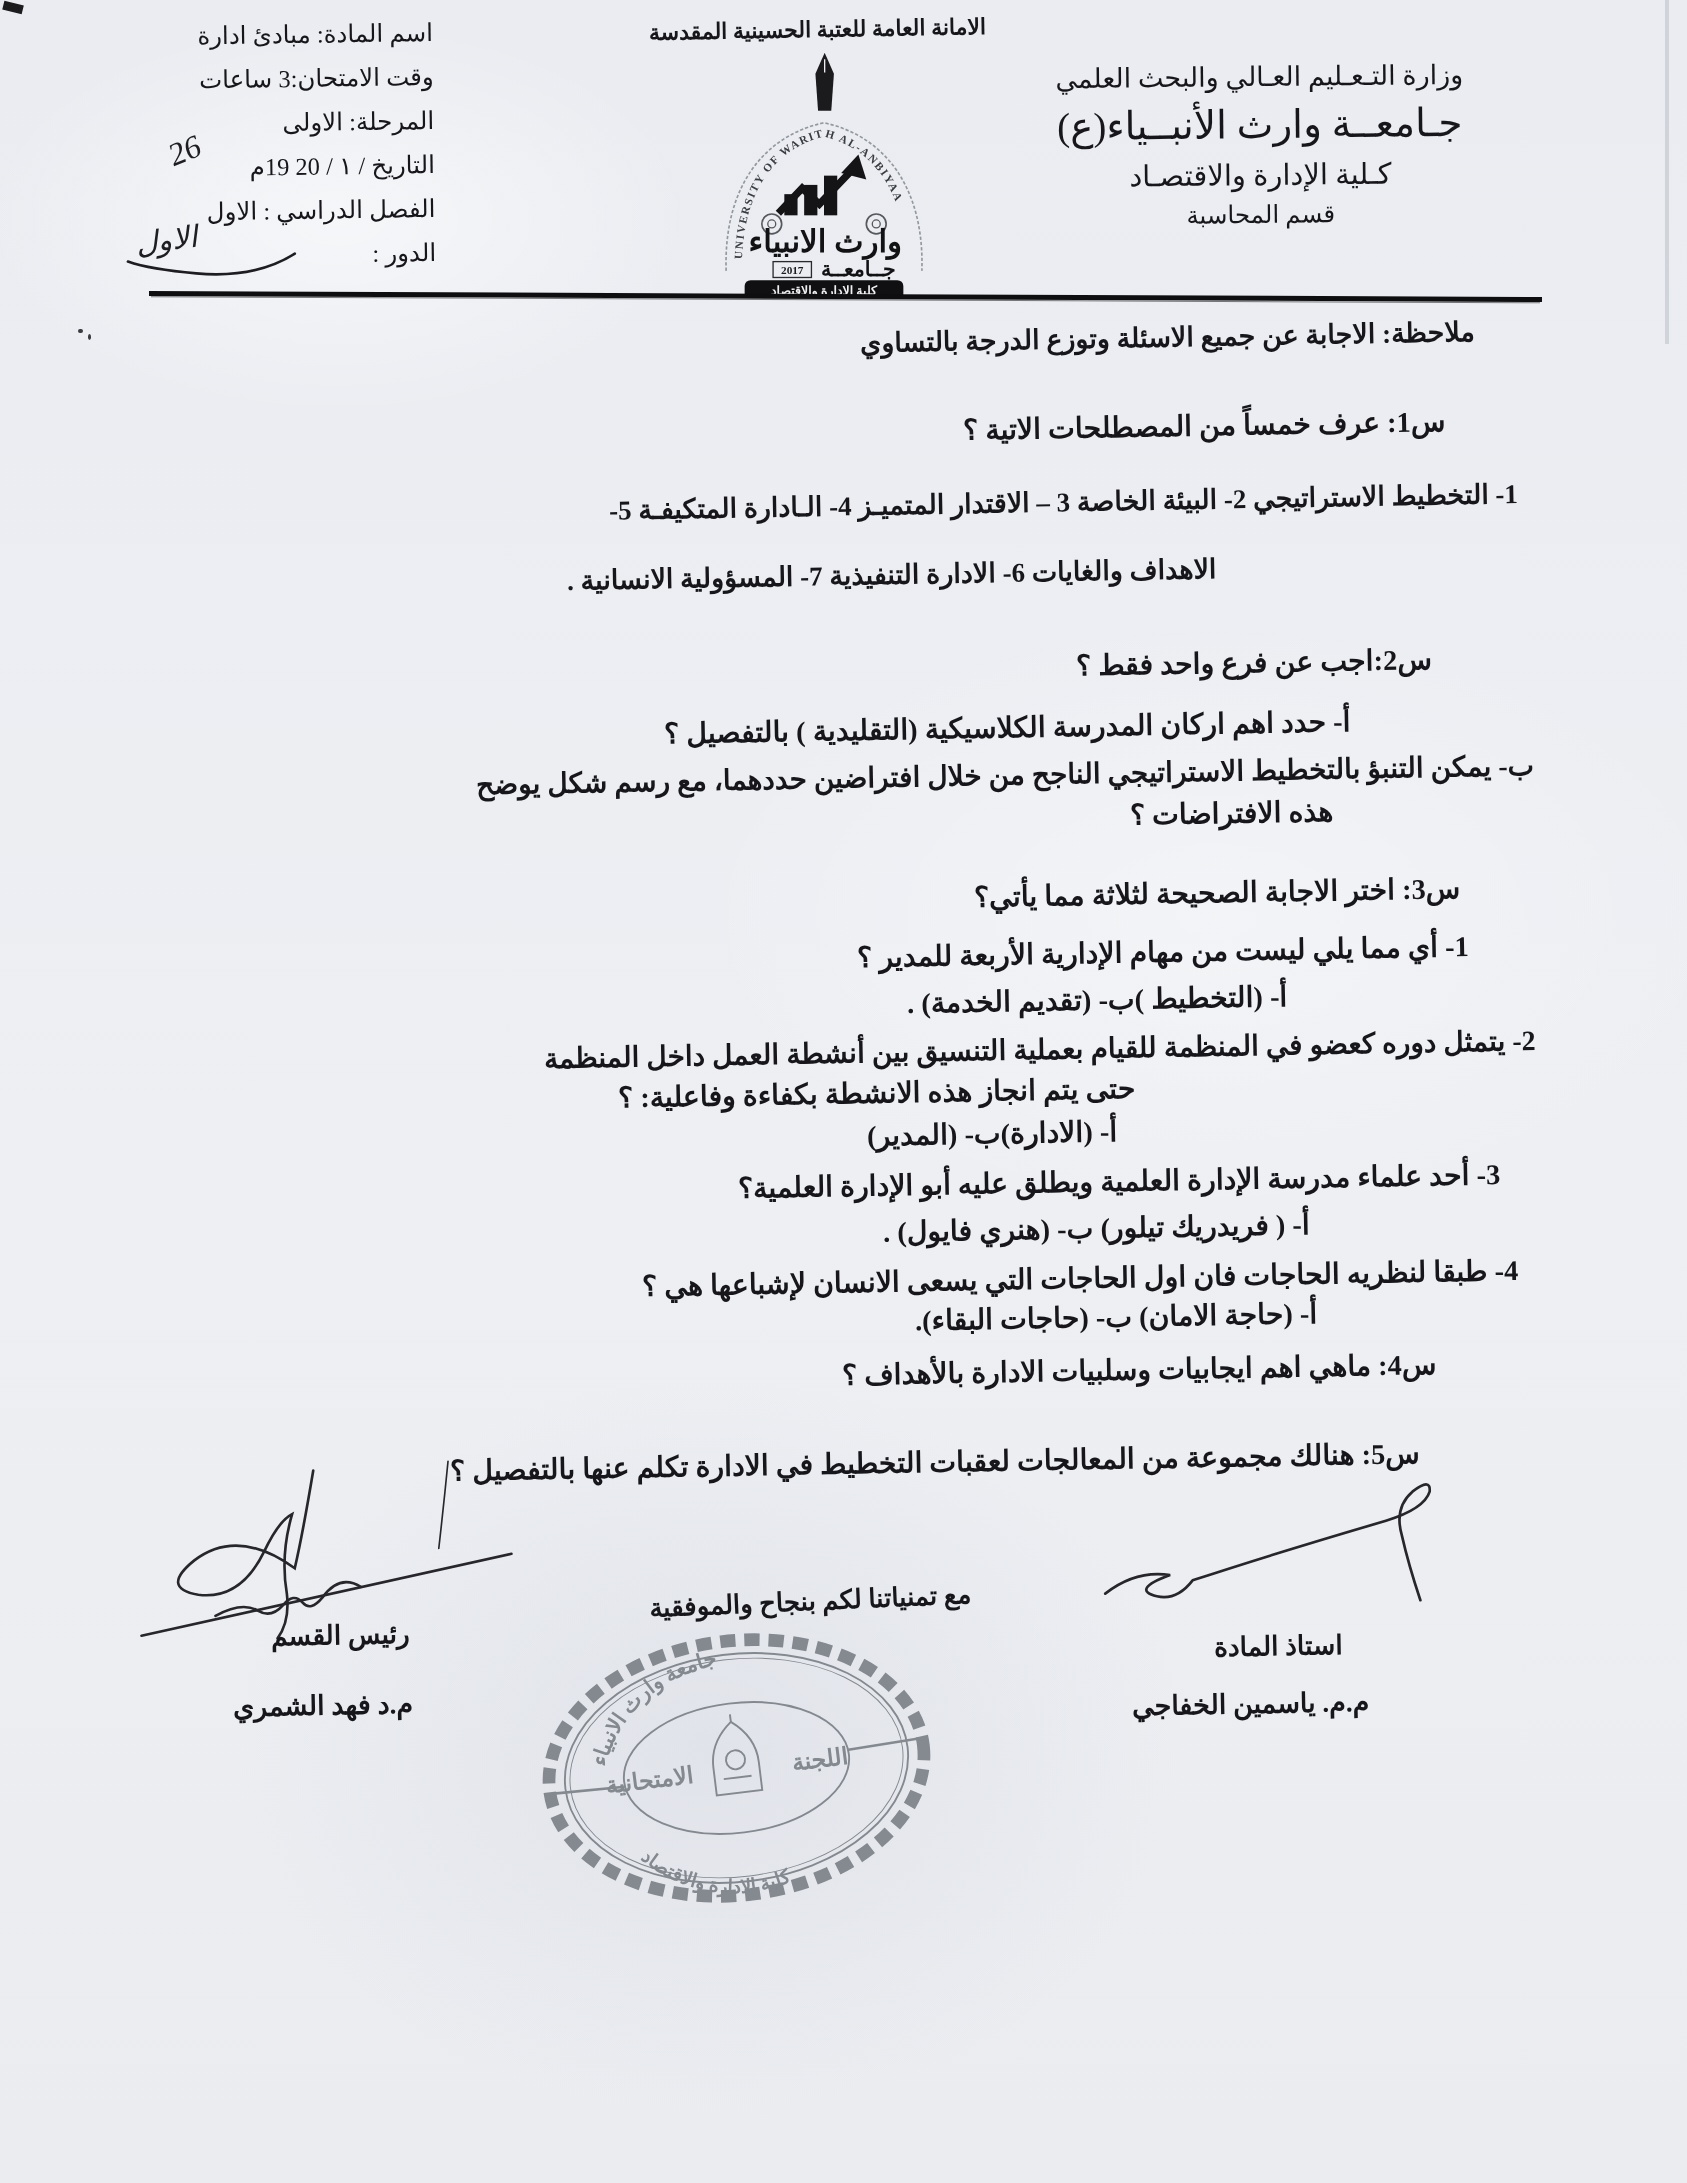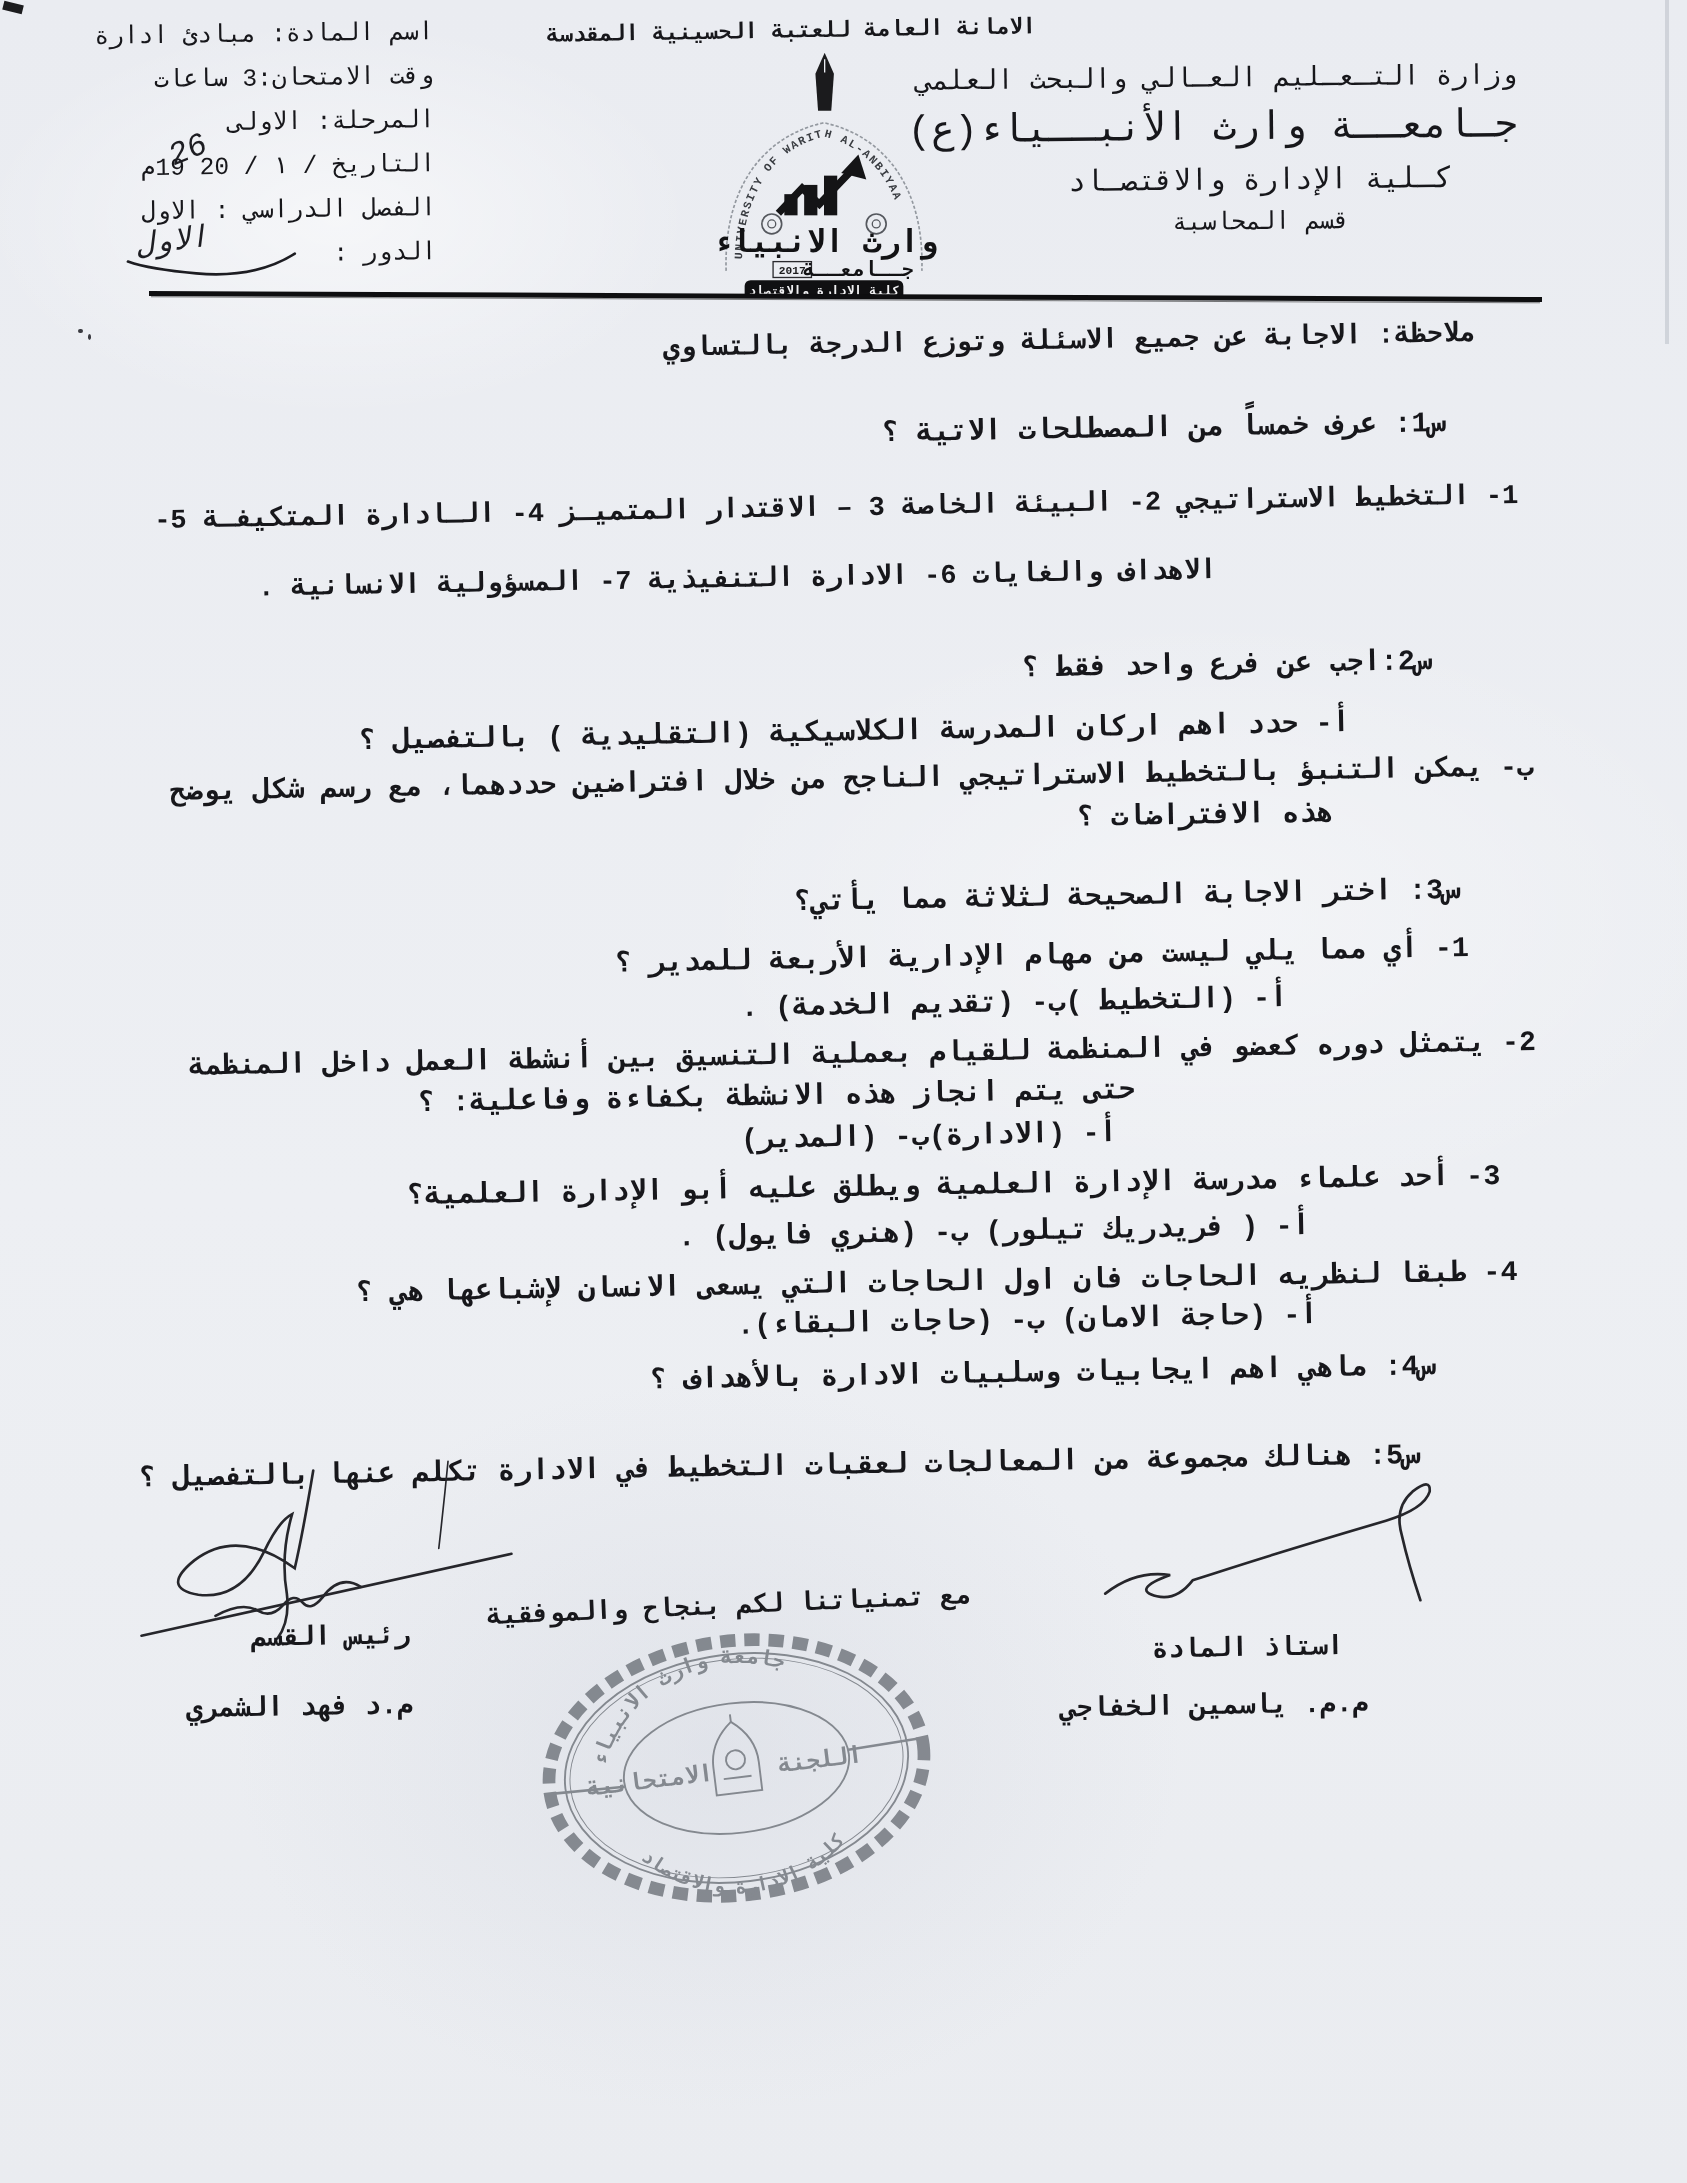--- a/index.html
+++ b/index.html
@@ -1,18 +1,18 @@
 <!DOCTYPE html>
 <html lang="ar" style="font-size:10.6px"><head>
 <meta charset="utf-8">
 <style>
   html,body{margin:0;padding:0;background:#c9ccd3;}
   .page{
     position:relative; width:1687px; height:2183px; overflow:hidden;
-    font-family:Liberation Mono, monospace; color:#17171b;
+    font-family:Liberation Serif, serif; color:#17171b;
     background-color:#eceef3;
     background-image:
       radial-gradient(ellipse 595px 331px at 20% 10%, rgba(255,255,255,.55), transparent 60%),
       radial-gradient(ellipse 860px 496px at 72% 42%, rgba(255,255,255,.35), transparent 62%),
       radial-gradient(ellipse 728px 562px at 42% 80%, rgba(208,212,222,.40), transparent 65%),
       linear-gradient(180deg,#eaecf1 0%, #edeff3 55%, #eaecf0 100%);
   }
   .hdr-left{position:absolute; top:10.6px; right:1254px; text-align:right; direction:rtl;
     font-size:24.5px; line-height:44px; font-weight:400; white-space:nowrap;
     transform:rotate(-0.8deg); transform-origin:100% 0;}

